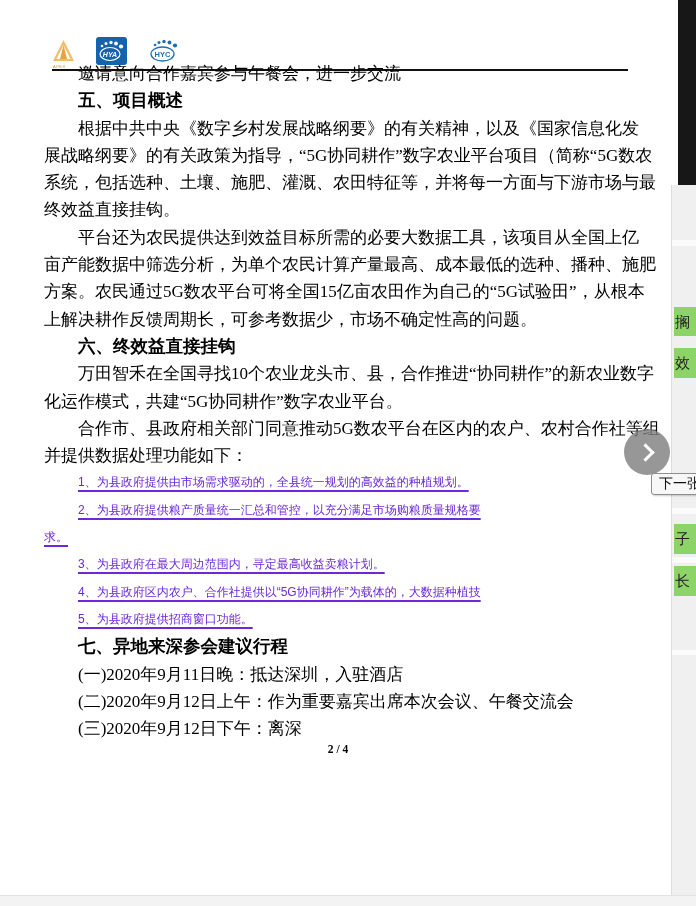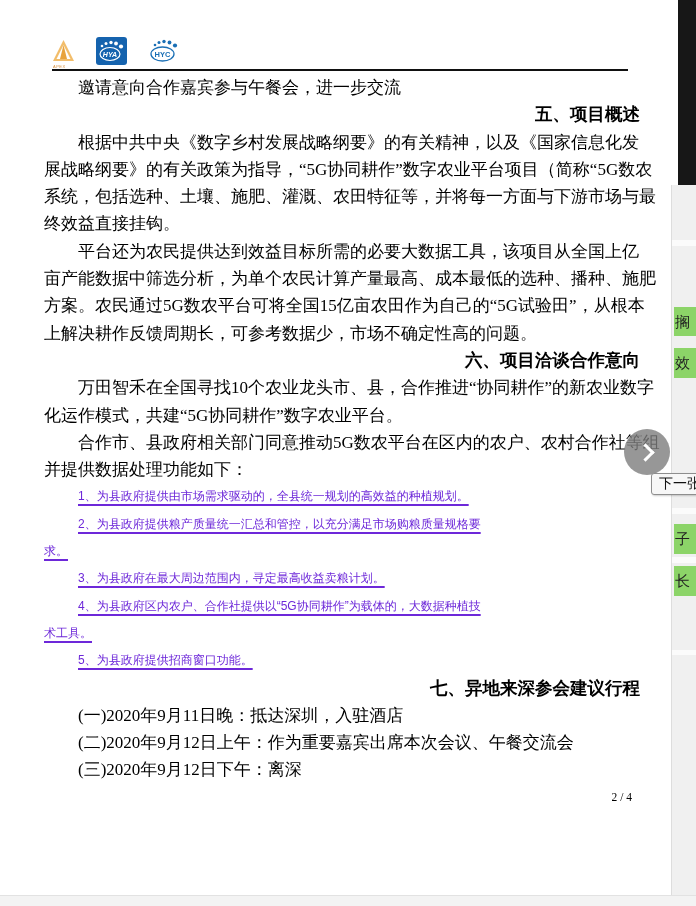--- a/index.html
+++ b/index.html
@@ -7,27 +7,27 @@
   body { font-family:"Liberation Serif","DejaVu Serif",serif; background:#ffffff; }
   .screen { position:relative; width:696px; height:906px; background:#ffffff; overflow:hidden; }
 
   
   .logo-row { position:absolute; top:37px; left:52px; display:flex; align-items:flex-end; gap:21px; }
   .logo-tri { position:relative; width:23px; height:30px; }
   .logo-tri .apex-txt { position:absolute; bottom:0; left:1px; font-family:"Liberation Sans",sans-serif; font-size:4px; color:#d98f3d; letter-spacing:.5px; }
   .header-rule { position:absolute; top:69px; left:52px; width:576px; height:2px; background:#111; }
 
   
-  .doc-text { position:absolute; top:74px; left:44px; width:596px; }
+  .doc-text { position:absolute; top:60px; left:44px; width:596px; }
   .line { height:27.3px; line-height:27.3px; white-space:nowrap; font-size:17px; color:#000; }
   .line.indent { padding-left:34px; }
-  .line.heading { font-family:"Liberation Sans","DejaVu Sans",sans-serif; font-weight:bold; font-size:17.5px; color:#000;text-align:right; }
+  .line.heading { font-family:"Liberation Sans","DejaVu Sans",sans-serif; font-weight:bold; font-size:17.5px; color:#000; }
   .line.list { font-family:"Liberation Sans","DejaVu Sans",sans-serif; font-size:12px; color:#6d28d9; }
   .line.list .ul { text-decoration:underline; text-underline-offset:4px; text-decoration-thickness:1.5px; }
-  .page-num { margin-top:7px; width:588px; text-align:right; font-size:11.5px; font-weight:normal; color:#000; }
+  .page-num { margin-top:1px; width:588px; text-align:center; font-size:11.5px; font-weight:bold; color:#000; }
 
   
   .panel-gray { position:absolute; top:185px; left:671px; width:25px; height:721px; background:#f0f0f0; border-left:1px solid #ddd; }
   .panel-black { position:absolute; top:0; left:678px; width:18px; height:185px; background:#171717; }
   .panel-sep { position:absolute; left:672px; width:24px; background:#fbfbfb; }
   .green-tab { position:absolute; left:674px; width:22px; background:#8cd468; color:#222;
                font-family:"Liberation Sans",sans-serif; font-size:15px; line-height:29px; padding-left:1px; overflow:hidden; cursor:pointer; }
 
   
   .next-btn { position:absolute; left:624px; top:429px; width:46px; height:46px; border-radius:50%;
@@ -86,31 +86,30 @@
       <div class="line body indent">邀请意向合作嘉宾参与午餐会，进一步交流</div>
       <div class="line heading indent">五、项目概述</div>
       <div class="line body indent">根据中共中央《数字乡村发展战略纲要》的有关精神，以及《国家信息化发</div>
       <div class="line body">展战略纲要》的有关政策为指导，“5G协同耕作”数字农业平台项目（简称“5G数农</div>
       <div class="line body">系统，包括选种、土壤、施肥、灌溉、农田特征等，并将每一方面与下游市场与最</div>
       <div class="line body">终效益直接挂钩。</div>
       <div class="line body indent">平台还为农民提供达到效益目标所需的必要大数据工具，该项目从全国上亿</div>
       <div class="line body">亩产能数据中筛选分析，为单个农民计算产量最高、成本最低的选种、播种、施肥</div>
       <div class="line body">方案。农民通过5G数农平台可将全国15亿亩农田作为自己的“5G试验田”，从根本</div>
       <div class="line body">上解决耕作反馈周期长，可参考数据少，市场不确定性高的问题。</div>
-      <div class="line heading indent">六、项目洽谈合作意向</div>
+      <div class="line heading indent">六、终效益直接挂钩</div>
       <div class="line body indent">万田智禾在全国寻找10个农业龙头市、县，合作推进“协同耕作”的新农业数字</div>
       <div class="line body">化运作模式，共建“5G协同耕作”数字农业平台。</div>
       <div class="line body indent">合作市、县政府相关部门同意推动5G数农平台在区内的农户、农村合作社等组</div>
       <div class="line body">并提供数据处理功能如下：</div>
       <div class="line list indent"><span class="ul">1、为县政府提供由市场需求驱动的，全县统一规划的高效益的种植规划。</span></div>
       <div class="line list indent"><span class="ul">2、为县政府提供粮产质量统一汇总和管控，以充分满足市场购粮质量规格要</span></div>
       <div class="line list"><span class="ul">求。</span></div>
       <div class="line list indent"><span class="ul">3、为县政府在最大周边范围内，寻定最高收益卖粮计划。</span></div>
       <div class="line list indent"><span class="ul">4、为县政府区内农户、合作社提供以“5G协同耕作”为载体的，大数据种植技</span></div>
-      <div class="line list"><span class="ul">术工具。</span></div>
       <div class="line list indent"><span class="ul">5、为县政府提供招商窗口功能。</span></div>
       <div class="line heading indent">七、异地来深参会建议行程</div>
       <div class="line body indent">(一)2020年9月11日晚：抵达深圳，入驻酒店</div>
       <div class="line body indent">(二)2020年9月12日上午：作为重要嘉宾出席本次会议、午餐交流会</div>
       <div class="line body indent">(三)2020年9月12日下午：离深</div>
       <div class="page-num">2 / 4</div>
     </div>
 
   <div class="panel-gray"></div>
   <div class="panel-black"></div>

